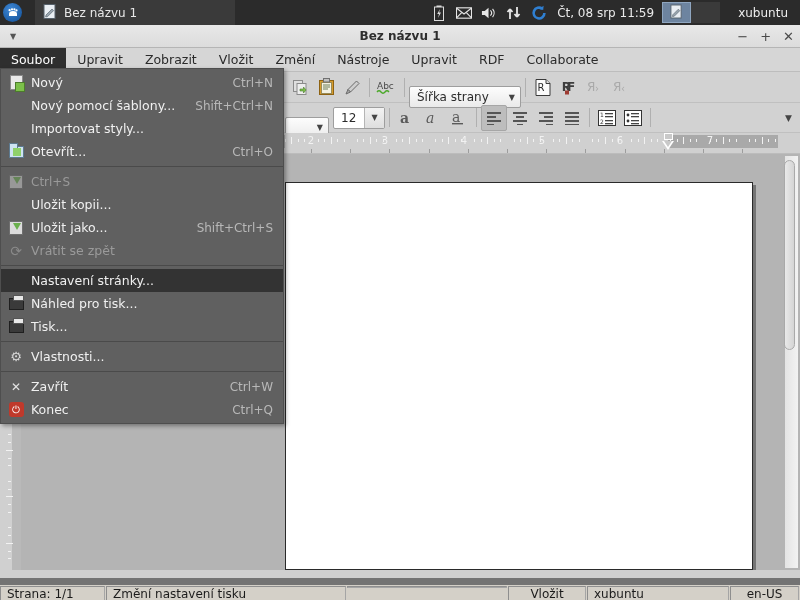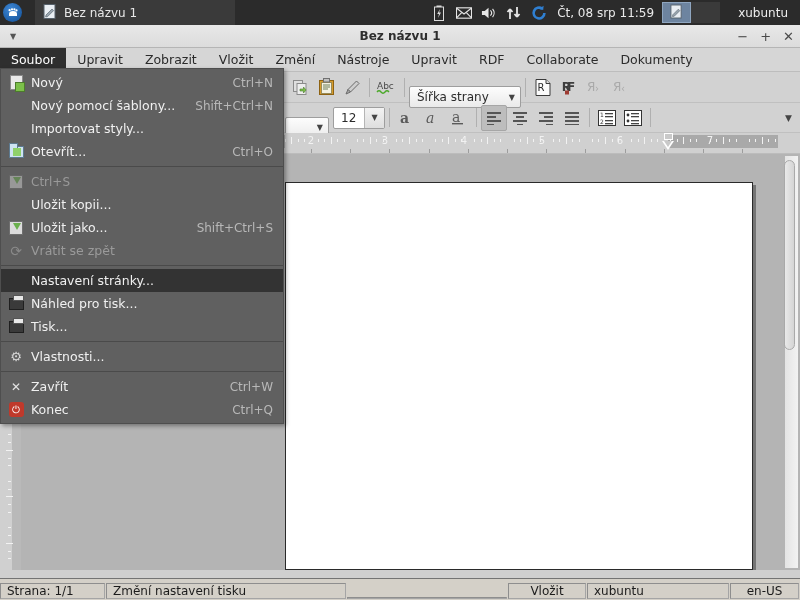--- a/index.html
+++ b/index.html
@@ -144,22 +144,22 @@
   }
   .vthumb {
     position:absolute; right:3px; top:4px; width:11px; height:190px;
     background:linear-gradient(90deg,#e9e9e9,#d4d4d4);
     border:1px solid #a9a9a9; border-radius:6px;
   }
 
   
   .statusbar {
     position:absolute; left:0; bottom:0; width:800px; height:22px;
-    background:#d4d0c8; border-top:1px solid #737373;
-    display:flex; align-items:flex-end; font-size:12px; color:#1b1b1b;
+    background:#d4d0c8; border-top:7px solid #737373;
+    display:flex; align-items:flex-start; font-size:12px; color:#1b1b1b;
   }
   .sb {
     border:1px solid #a5a5a5; border-top-color:#8e8e8e; border-left-color:#8e8e8e;
     background:#d4d0c8; display:flex; align-items:center; padding:0 6px; margin:1px 1px 1px 0;
   }
   .sb.center { justify-content:center; }
 
   
   .dropdown {
     position:absolute; left:0; top:68px; width:284px;
@@ -295,21 +295,20 @@
     <div class="menubar">
       <div class="mi active">Soubor</div>
       <div class="mi">Upravit</div>
       <div class="mi">Zobrazit</div>
       <div class="mi">Vložit</div>
       <div class="mi">Změní</div>
       <div class="mi">Nástroje</div>
       <div class="mi">Upravit</div>
       <div class="mi">RDF</div>
       <div class="mi">Collaborate</div>
-      <div class="mi">Dokumenty</div>
     </div>
 
     <div class="toolbar">
       <div style="width:285px;height:26px"></div>
 
       <div class="tbtn">
         <svg width="17" height="17" viewBox="0 0 17 17">
           <rect x="1.5" y="1.5" width="9" height="11" fill="#dfdfdf" stroke="#8b8b8b"></rect>
           <rect x="5" y="4.5" width="9" height="11" fill="#ededed" stroke="#8b8b8b"></rect>
           <path d="M8 10 l3.5 0 0-2 2.6 3 -2.6 3 0-2 -3.5 0z" fill="#7cc04a" stroke="#4c7c2c" stroke-width="0.6"></path>

